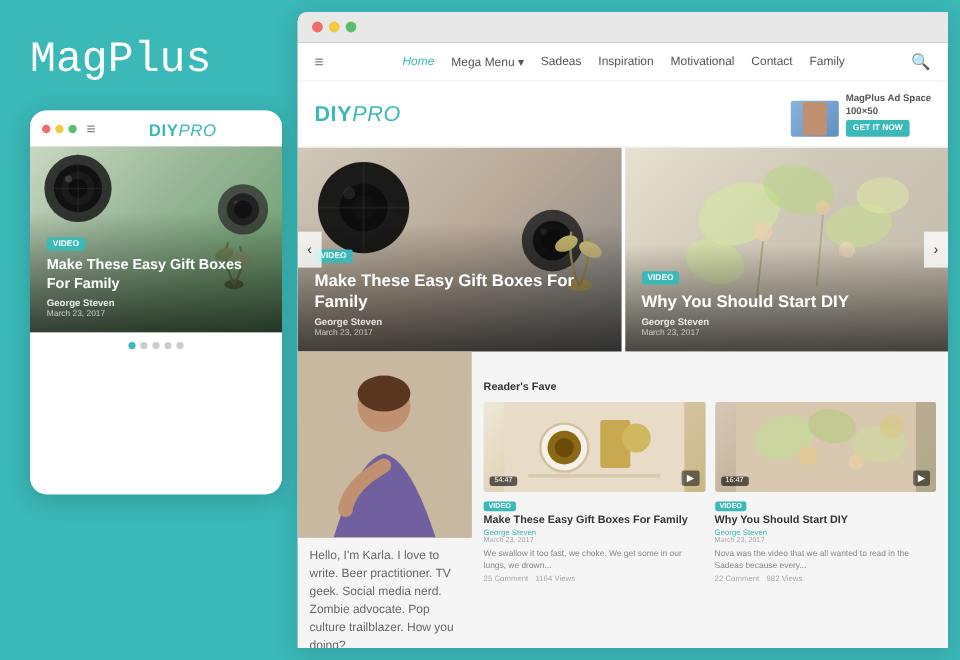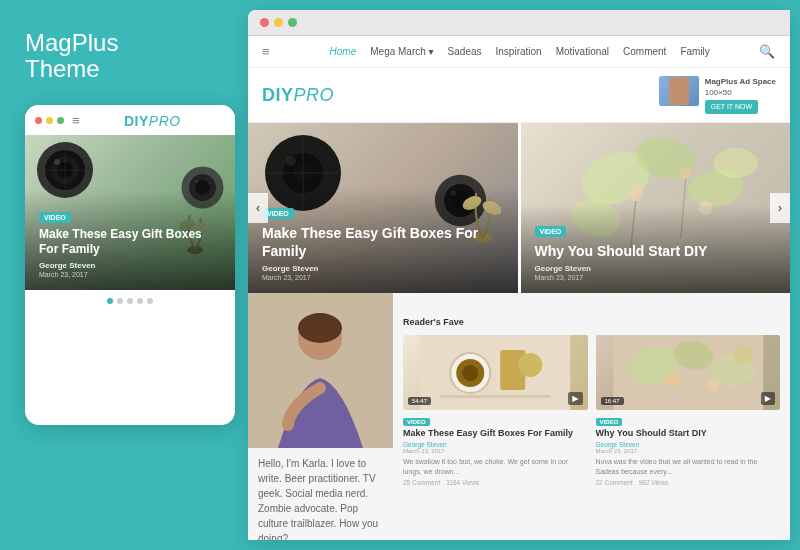--- a/index.html
+++ b/index.html
@@ -22,22 +22,23 @@
       flex-shrink: 0;
     }
     .brand-title {
       font-size: 32px;
       font-weight: 800;
       color: #fff;
       line-height: 1.1;
     }
     .brand-title span {
       display: block;
-      font-size: 24px;
+      font-size: 36px;
       font-weight: 400;
+      font-family: Liberation Mono, monospace;
     }
     .by-author {
       font-size: 13px;
       color: rgba(255,255,255,0.85);
       margin-top: 6px;
     }
 
     
     .mobile-mockup {
       margin-top: 22px;
@@ -211,22 +212,23 @@
     }
     .site-logo {
       font-size: 18px;
       font-weight: 800;
       color: #3bb8b8;
       letter-spacing: 0.5px;
     }
     .site-logo .pro { font-style: italic; font-weight: 400; }
     .ad-box {
       display: flex;
-      align-items: flex-start;
+      align-items: flex-end;
       gap: 6px;
+      font-weight: bold;
     }
     .ad-img {
       width: 40px;
       height: 30px;
       background: linear-gradient(135deg, #8ab4e0, #6090c0);
       border-radius: 2px;
       overflow: hidden;
       display: flex;
       align-items: center;
       justify-content: center;
@@ -475,21 +477,20 @@
       font-size: 6.5px;
       color: #aaa;
     }
   </style>
 </head>
 <body>
 
 <div class="left-panel">
   <div class="brand-title">
     <span>MagPlus</span>
-    <span>Theme</span>
   </div>
 
   <div class="mobile-mockup">
     <div class="mobile-top-bar">
       <div class="mobile-dots">
         <div class="mobile-dot red"></div>
         <div class="mobile-dot yellow"></div>
         <div class="mobile-dot green"></div>
       </div>
       <div class="mobile-menu-icon">≡</div>
@@ -546,25 +547,25 @@
       <div class="browser-dot red"></div>
       <div class="browser-dot yellow"></div>
       <div class="browser-dot green"></div>
     </div>
   </div>
 
   <div class="site-nav">
     <div class="nav-hamburger">≡</div>
     <div class="nav-links">
       <a class="nav-link active">Home</a>
-      <a class="nav-link">Mega March ▾</a>
+      <a class="nav-link">Mega Menu ▾</a>
       <a class="nav-link">Sadeas</a>
       <a class="nav-link">Inspiration</a>
       <a class="nav-link">Motivational</a>
-      <a class="nav-link">Comment</a>
+      <a class="nav-link">Contact</a>
       <a class="nav-link">Family</a>
     </div>
     <div class="nav-search">🔍</div>
   </div>
 
   <div class="site-header">
     <div class="site-logo">DIY<span class="pro">PRO</span></div>
     <div class="ad-box">
       <div class="ad-img">
         <div class="ad-img-person"></div>

